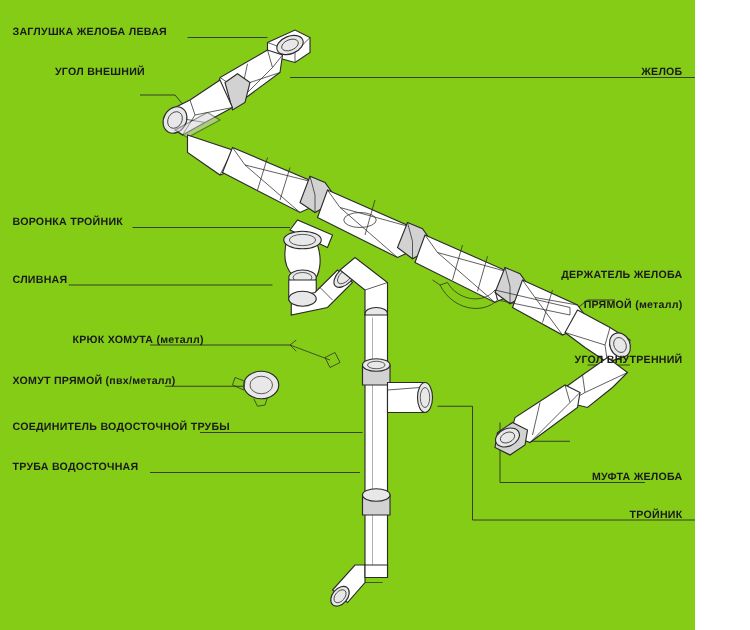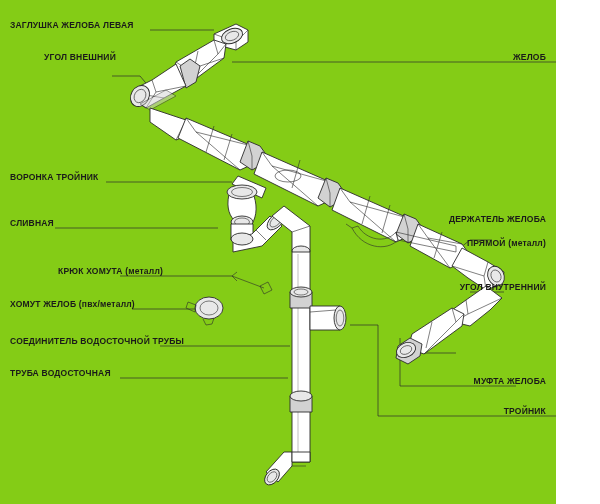--- a/index.html
+++ b/index.html
@@ -236,21 +236,21 @@
       <path class="thin" d="M203 319 L206 325 L212 324 L214 318"></path>
     </g>
 
   </svg>
 
   <div class="label" style="left:10px; top:20px;">ЗАГЛУШКА ЖЕЛОБА ЛЕВАЯ</div>
   <div class="label" style="left:10px; top:52px;margin-left:34px;">УГОЛ ВНЕШНИЙ</div>
   <div class="label" style="left:10px; top:172px;">ВОРОНКА ТРОЙНИК</div>
   <div class="label" style="left:10px; top:218px;">СЛИВНАЯ</div>
   <div class="label" style="left:10px; top:266px;margin-left:48px;">КРЮК ХОМУТА (металл)</div>
-  <div class="label" style="left:10px; top:299px;">ХОМУТ ЖЕЛОБ (пвх/металл)</div>
+  <div class="label" style="left:10px; top:299px;">ХОМУТ ПРЯМОЙ (пвх/металл)</div>
   <div class="label" style="left:10px; top:336px;">СОЕДИНИТЕЛЬ ВОДОСТОЧНОЙ ТРУБЫ</div>
   <div class="label" style="left:10px; top:368px;text-align:right;">ТРУБА ВОДОСТОЧНАЯ</div>
 
   <div class="label right" style="right:10px; top:52px;">ЖЕЛОБ</div>
   <div class="label right" style="right:10px; top:214px;">ДЕРЖАТЕЛЬ ЖЕЛОБА</div>
   <div class="label right" style="right:10px; top:238px;">ПРЯМОЙ (металл)</div>
   <div class="label right" style="right:10px; top:282px;">УГОЛ ВНУТРЕННИЙ</div>
   <div class="label right" style="right:10px; top:376px;margin-left:24px;">МУФТА ЖЕЛОБА</div>
   <div class="label right" style="right:10px; top:406px;">ТРОЙНИК</div>
 

